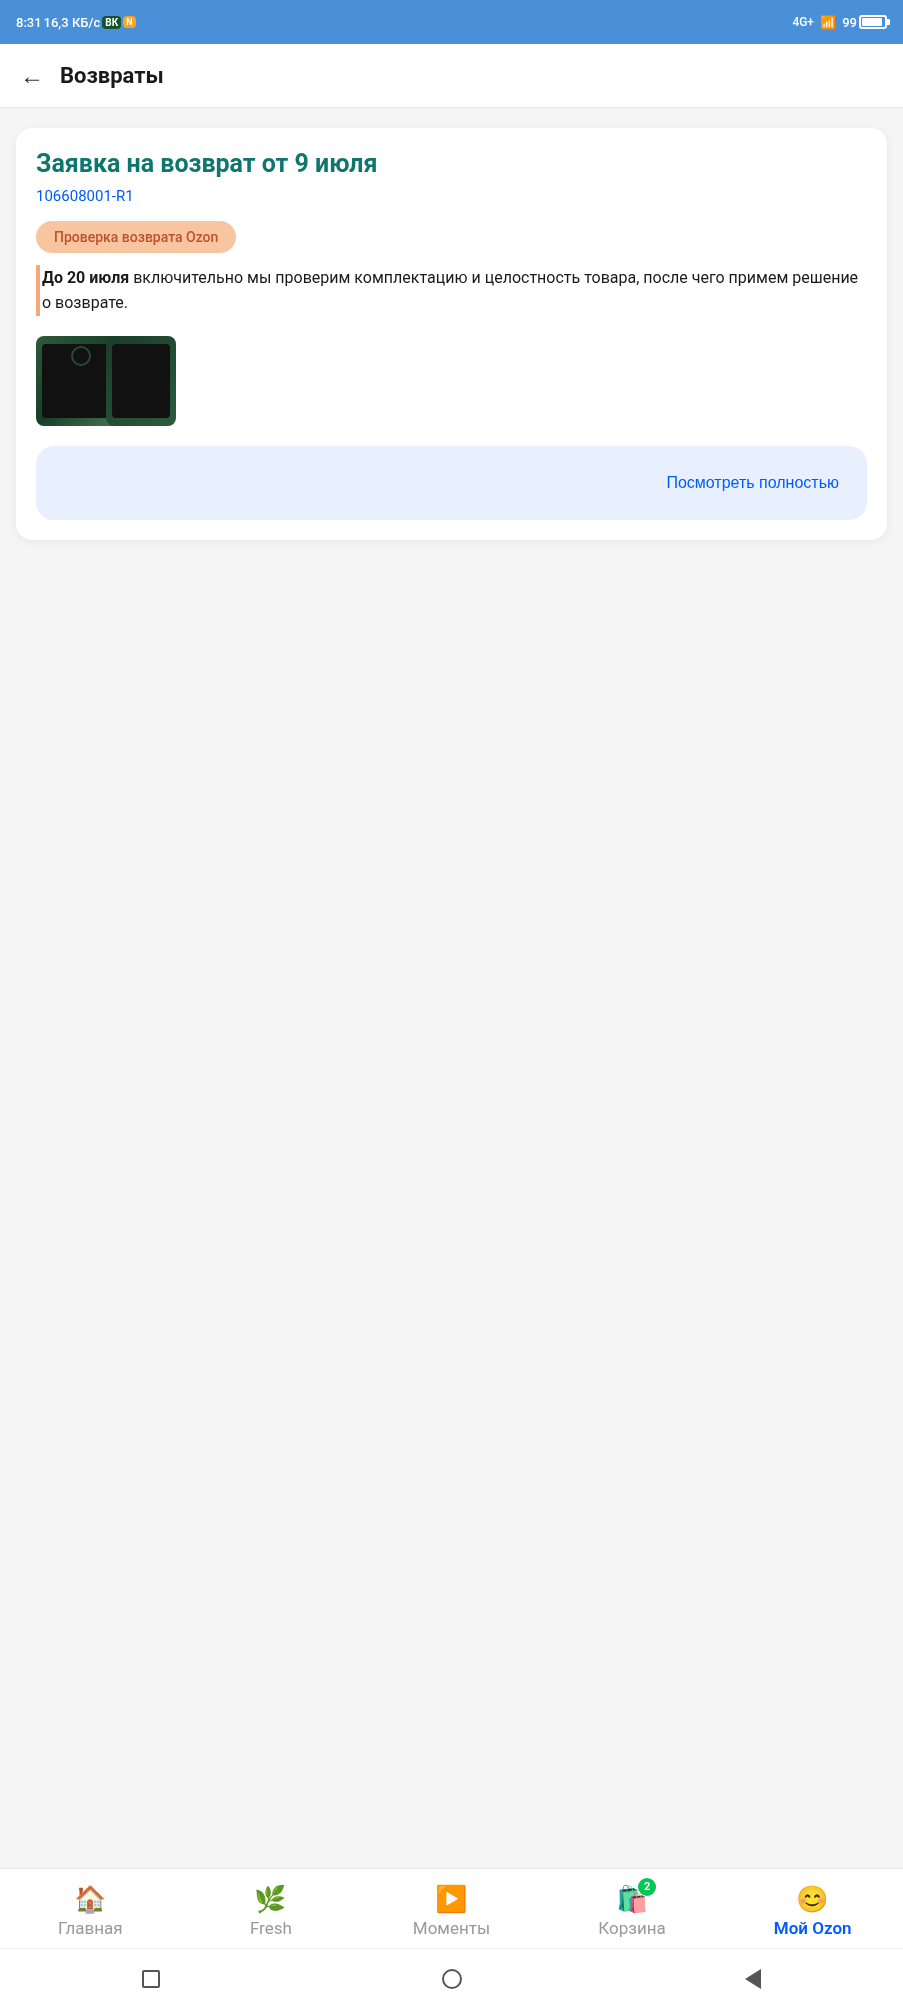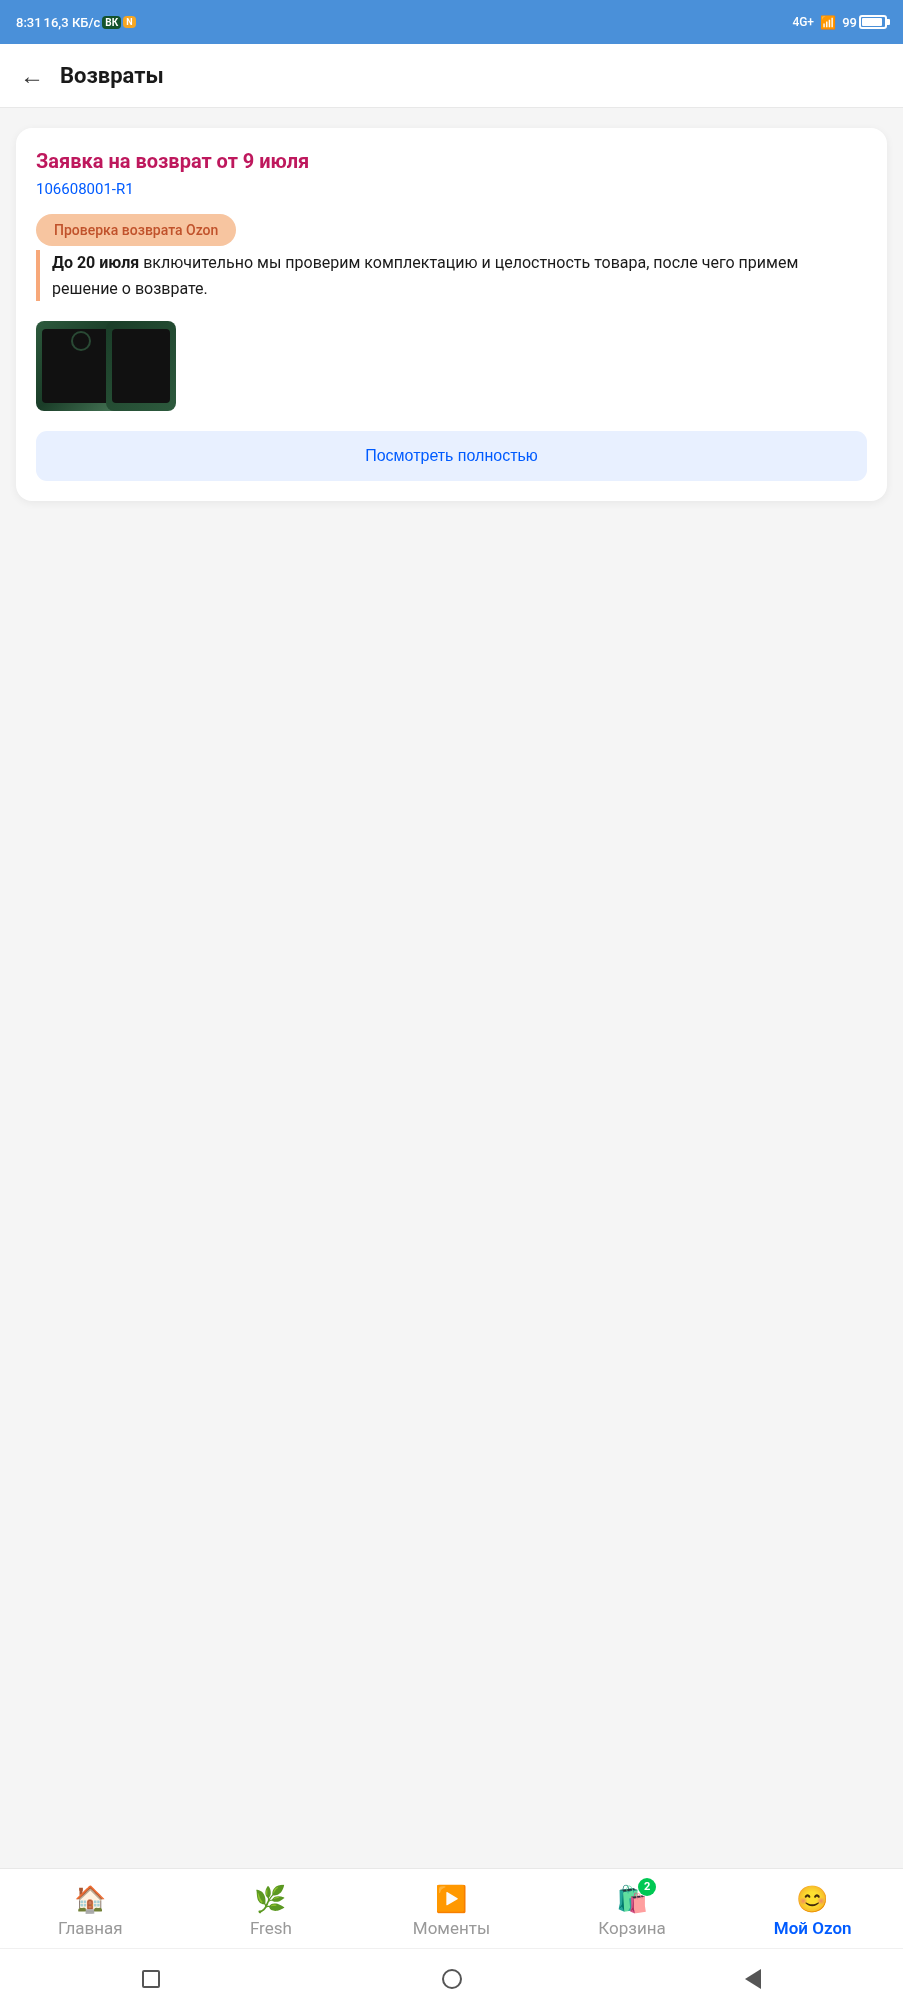--- a/index.html
+++ b/index.html
@@ -91,48 +91,48 @@
     }
 
     
     .return-card {
       background: white;
       border-radius: 16px;
       padding: 20px;
       box-shadow: 0 2px 8px rgba(0,0,0,0.06);
     }
     .return-title {
-      font-size: 20px;
-      font-weight: 700;
-      color: #be185d;
+      font-size: 25px;
+      font-weight: 700;
+      color: #0f766e;
       margin-bottom: 6px;
       line-height: 1.3;
     }
     .return-id {
       font-size: 15px;
       color: #005bff;
       margin-bottom: 16px;
     }
 
     
     .status-badge {
       display: inline-block;
       background: #f7c5a0;
       color: #c0522b;
       border-radius: 20px;
       padding: 8px 18px;
       font-size: 14px;
       font-weight: 500;
-      margin-bottom: 4px;
+      margin-bottom: 12px;
     }
 
     
     .info-block {
       border-left: 4px solid #f7a87a;
-      padding-left: 12px;
+      padding-left: 2px;
       margin-bottom: 20px;
     }
     .info-text {
       font-size: 16px;
       color: #1a1a1a;
       line-height: 1.6;
     }
     .info-text strong {
       font-weight: 700;
     }
@@ -199,28 +199,28 @@
     .amount-value {
       font-size: 19px;
       font-weight: 700;
       color: #1a1a1a;
     }
 
     
     .view-full-btn {
       background: #e8f0ff;
       border: none;
-      border-radius: 11px;
+      border-radius: 18px;
       width: 100%;
-      padding: 16px;
+      padding: 28px;
       font-size: 16px;
       font-weight: 500;
       color: #005bff;
       cursor: pointer;
-      text-align: center;
+      text-align: right;
     }
 
     
     .bottom-nav {
       position: fixed;
       bottom: 60px;
       left: 0;
       width: 903px;
       background: white;
       border-top: 1px solid #e8e8e8;

